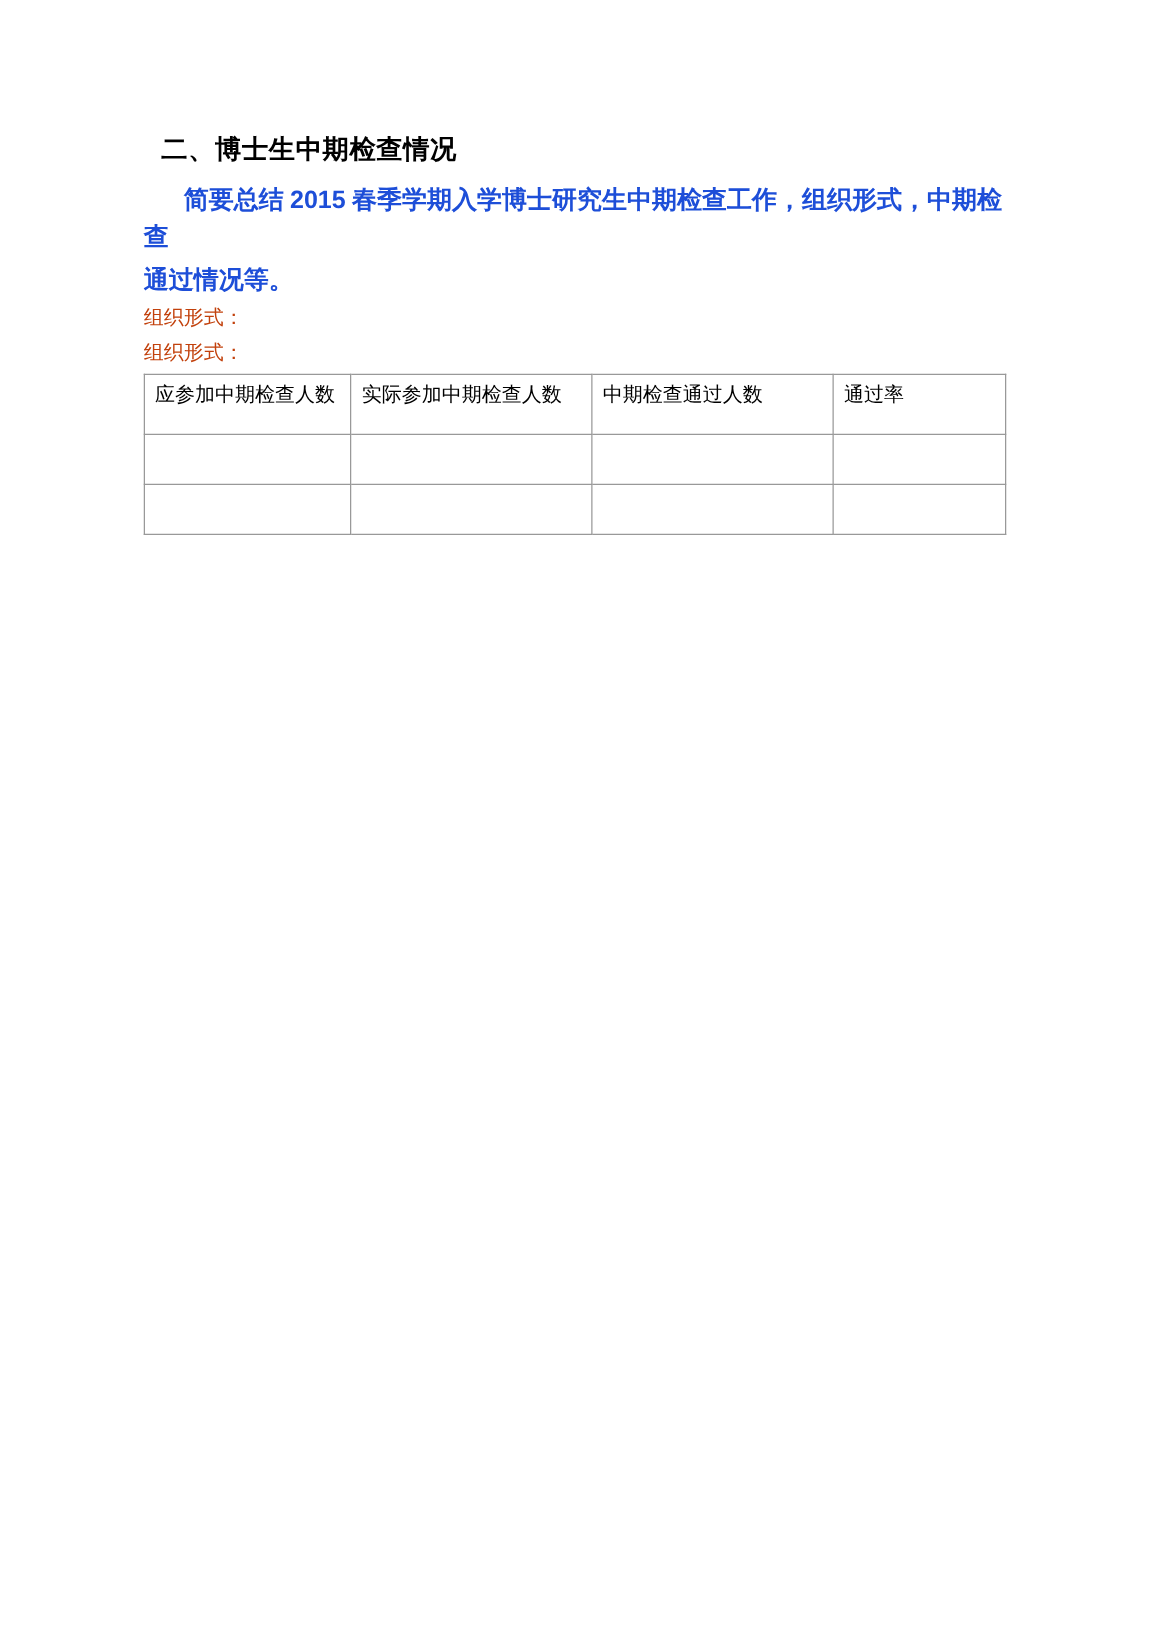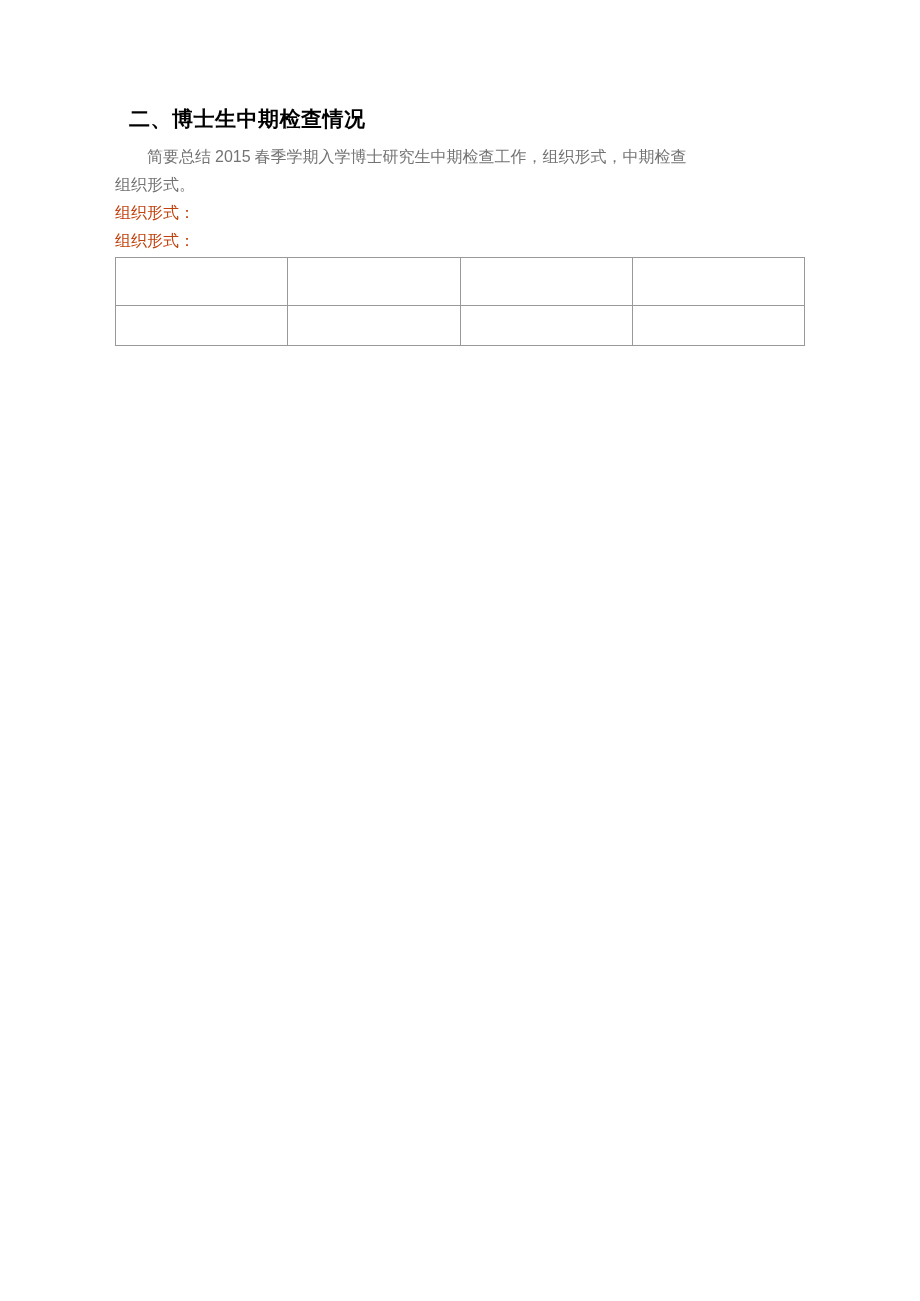--- a/index.html
+++ b/index.html
@@ -17,24 +17,25 @@
     .section-heading {
       font-size: 21px;
       font-weight: bold;
       color: #000000;
       font-family: Liberation Serif, serif;
       margin-left: 14px;
       margin-bottom: 12px;
       letter-spacing: 0.5px;
     }
     .intro-text {
-      font-size: 16px;
-      color: #737373;
+      font-size: 20px;
+      color: #1d4ed8;
       line-height: 1.5;
       margin-bottom: 4px;
+      font-weight: bold;
     }
     .intro-line1 {
       text-indent: 32px;
     }
     .intro-text .year-num {
       font-family: Arial, sans-serif;
     }
     .label-text {
       font-size: 16px;
       color: #c2410c;
@@ -65,27 +66,33 @@
     .col4 { width: 20%; }
   </style>
 </head>
 <body>
 
 <h2 class="section-heading">二、博士生中期检查情况</h2>
 
 <p class="intro-text intro-line1">
   <span>简要总结 </span><span class="year-num">2015</span><span> 春季学期入学博士研究生中期检查工作，组织形式，中期检查</span>
 </p>
-<p class="intro-text">组织形式。</p>
+<p class="intro-text">通过情况等。</p>
 
 <p class="label-text">组织形式：</p>
 <p class="label-text">组织形式：</p>
 
 <table class="data-table">
   <tbody>
+      <tr>
+    <td class="col1">应参加中期检查人数</td>
+    <td class="col2">实际参加中期检查人数</td>
+    <td class="col3">中期检查通过人数</td>
+    <td class="col4">通过率</td>
+  </tr>
   <tr>
     <td></td>
     <td></td>
     <td></td>
     <td></td>
   </tr>
   <tr>
     <td></td>
     <td></td>
     <td></td>

